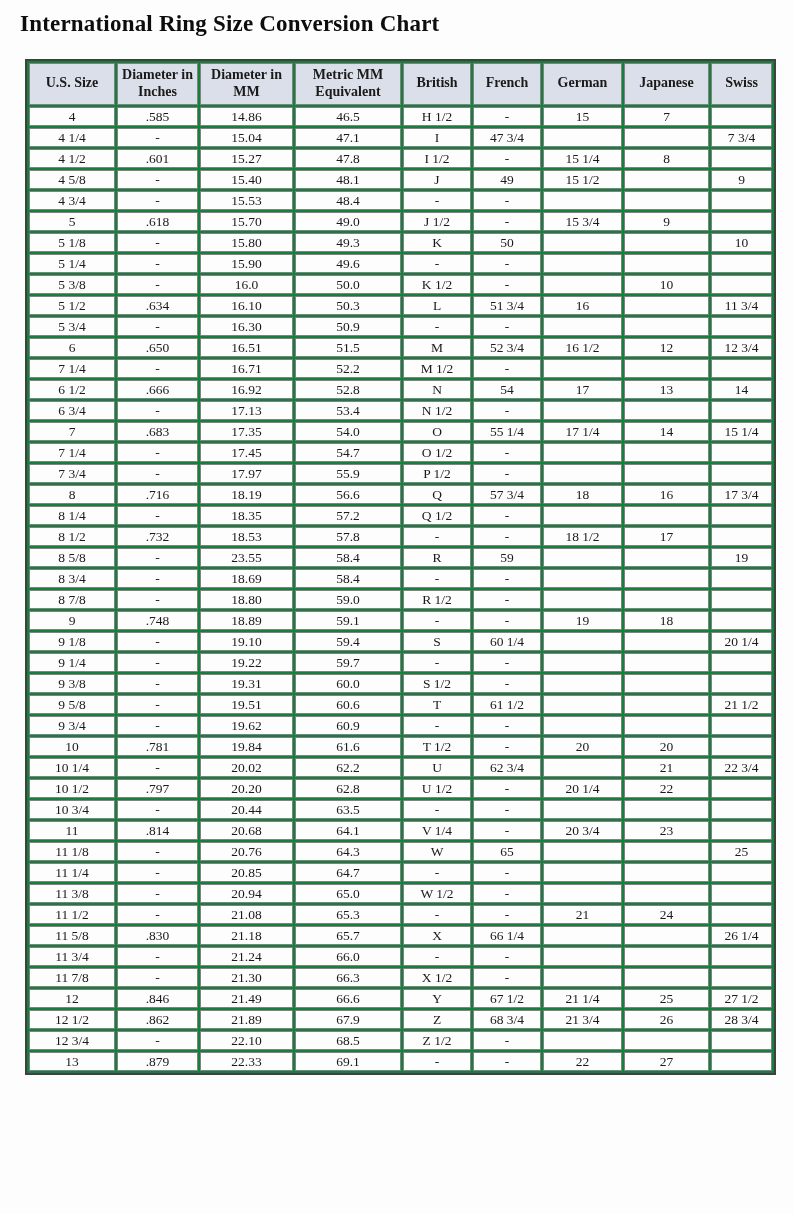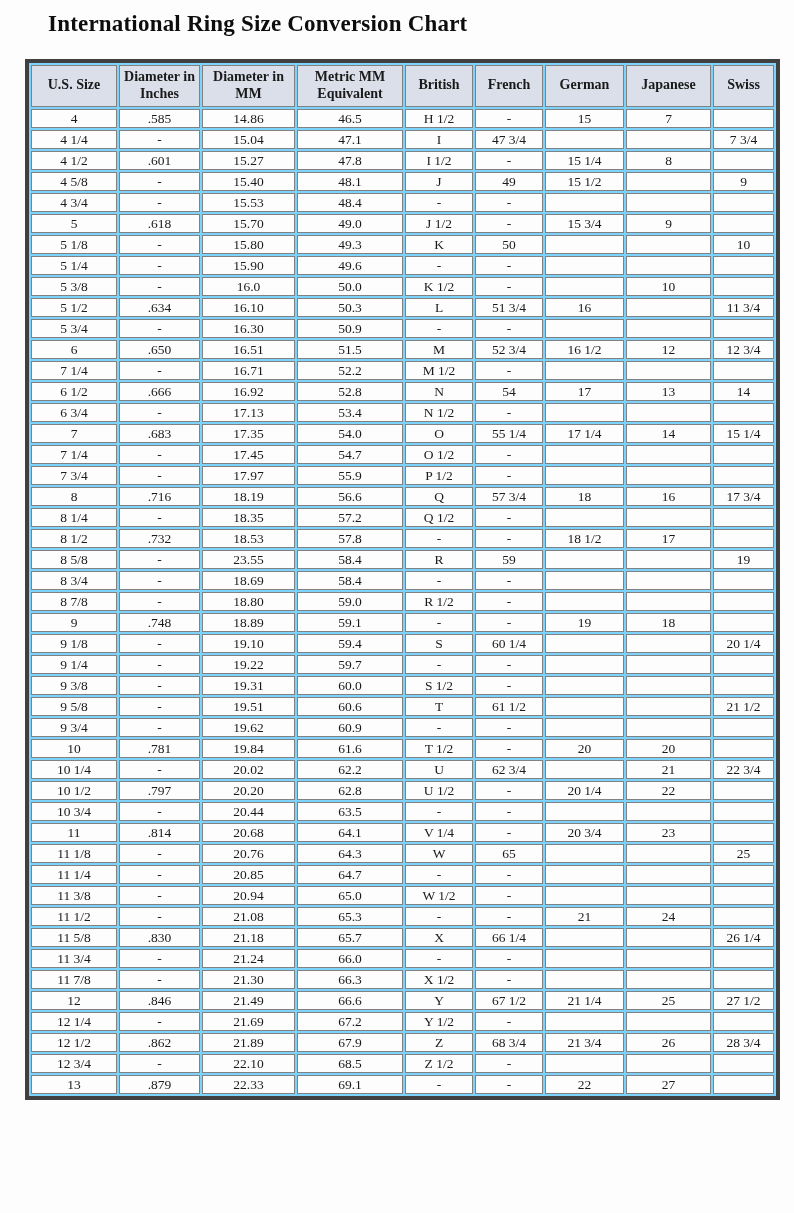--- a/index.html
+++ b/index.html
@@ -10,34 +10,34 @@
   }
   .page {
     width: 794px;
     height: 1213px;
     background: #fdfdfd;
     box-sizing: border-box;
     overflow: hidden;
   }
   .page-title {
     margin: 0;
-    padding: 11px 0 0 48px;
+    padding: 11px 0 0 20px;
     font-size: 23px;
     font-weight: bold;
     color: #0d0d0d;
     letter-spacing: 0.2px;
   }
   table.ring-table {
     margin: 22px 16px 0 25px;
     border-collapse: separate;
     border-spacing: 2px;
     table-layout: fixed;
     width: 747px;
-    background: #7dd3fc;
-    border: 4px solid #404040;
+    background: #15803d;
+    border: 2px solid #404040;
   }
   table.ring-table th,
   table.ring-table td {
     border: 1px solid #818181;
     box-sizing: border-box;
     text-align: center;
     vertical-align: middle;
     color: #1a1a1a;
     overflow: hidden;
     white-space: nowrap;
@@ -558,31 +558,20 @@
           <td>.846</td>
           <td>21.49</td>
           <td>66.6</td>
           <td>Y</td>
           <td>67 1/2</td>
           <td>21 1/4</td>
           <td>25</td>
           <td>27 1/2</td>
         </tr>
         <tr>
-          <td>12 1/4</td>
-          <td>-</td>
-          <td>21.69</td>
-          <td>67.2</td>
-          <td>Y 1/2</td>
-          <td>-</td>
-          <td></td>
-          <td></td>
-          <td></td>
-        </tr>
-        <tr>
           <td>12 1/2</td>
           <td>.862</td>
           <td>21.89</td>
           <td>67.9</td>
           <td>Z</td>
           <td>68 3/4</td>
           <td>21 3/4</td>
           <td>26</td>
           <td>28 3/4</td>
         </tr>

